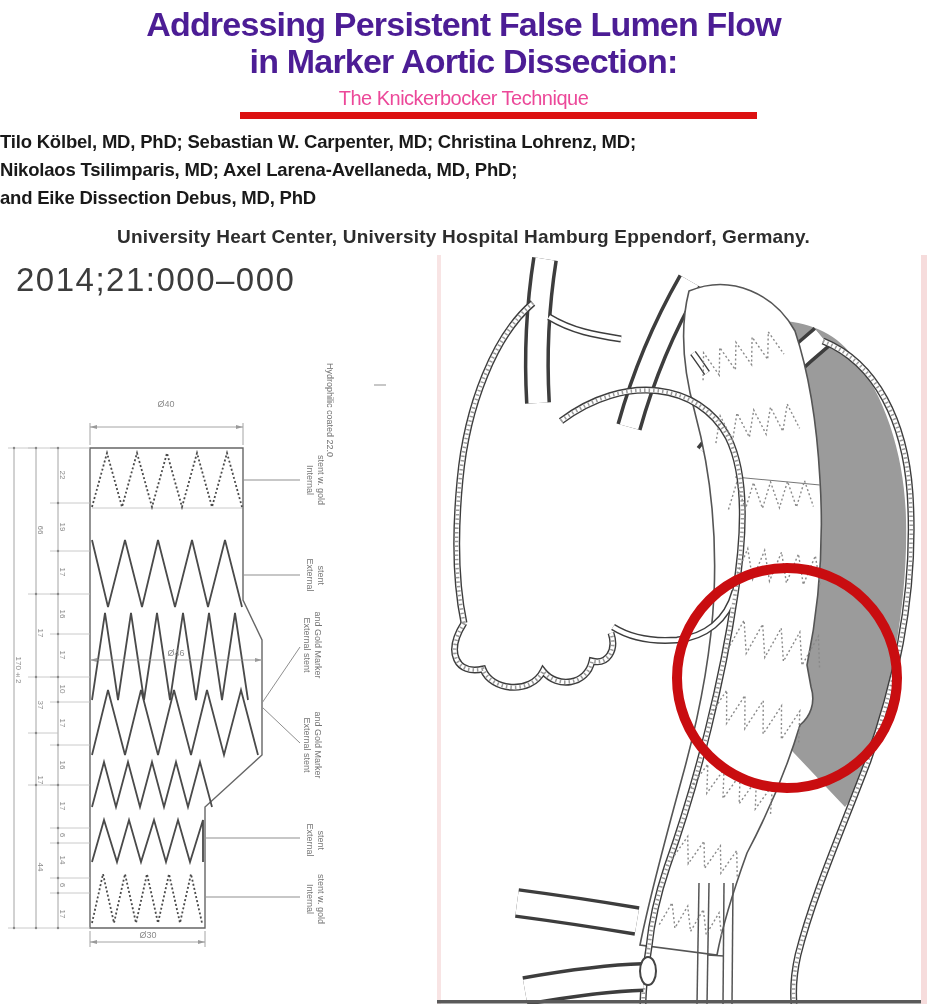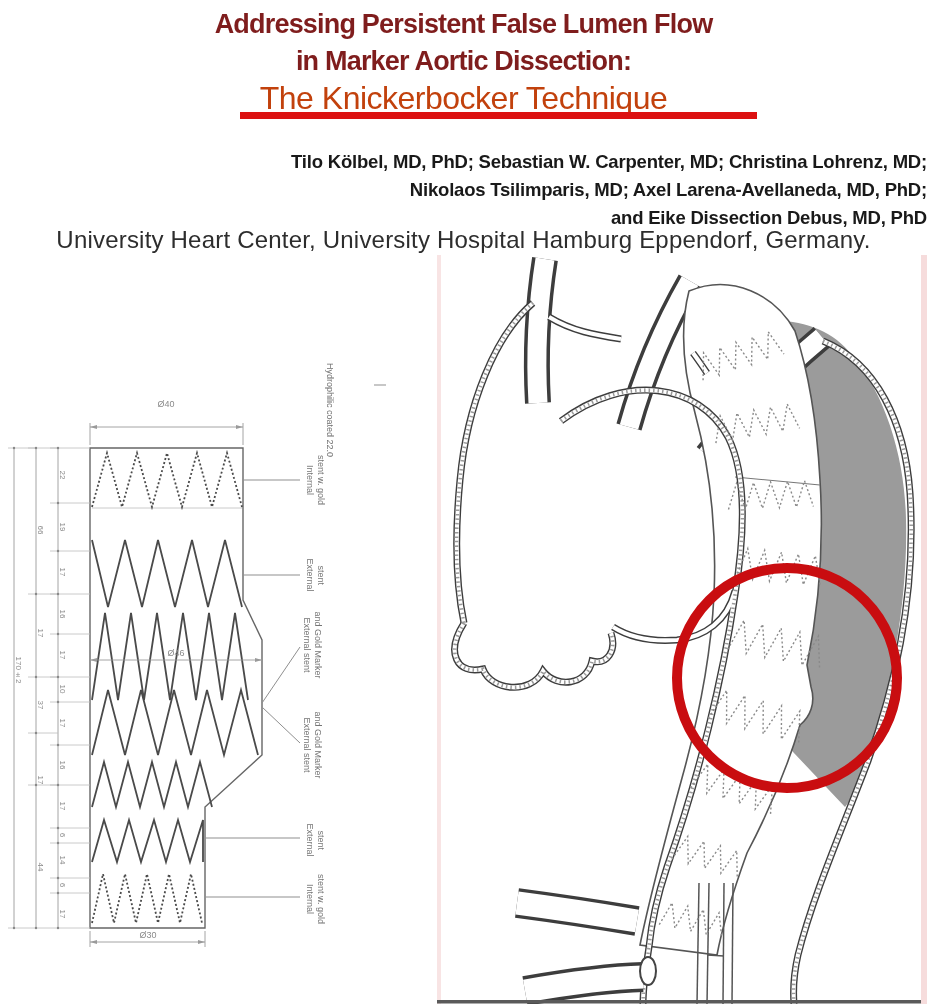--- a/index.html
+++ b/index.html
@@ -1,27 +1,27 @@
 <!DOCTYPE html>
 <html><head>
 <meta charset="utf-8">
 <style>
   html,body{margin:0;padding:0;background:#fff;}
   .page{position:relative;width:927px;height:1004px;background:#ffffff;overflow:hidden;
         font-family:"Liberation Sans",sans-serif;}
   
   .title-block{position:absolute;top:6px;left:0;width:100%;text-align:center;}
-  .t-bold{font-size:27px;font-weight:bold;color:#7f1d1d;line-height:37px;letter-spacing:-0.8px;}
-  .t-light{font-size:32px;font-weight:400;color:#c2410c;line-height:37px;letter-spacing:-0.5px;}
+  .t-bold{font-size:34px;font-weight:bold;color:#4c1d95;line-height:37px;letter-spacing:-0.8px;}
+  .t-light{font-size:20px;font-weight:400;color:#ec4899;line-height:37px;letter-spacing:-0.5px;}
   .red-bar{position:absolute;left:240px;top:112px;width:517px;height:7px;background:#dc1111;}
   
-  .authors{position:absolute;top:148px;left:0;width:100%;text-align:right;
+  .authors{position:absolute;top:128px;left:0;width:100%;text-align:left;
            font-size:18.5px;font-weight:bold;color:#191919;line-height:28px;letter-spacing:-0.2px;}
   .affil{position:absolute;top:226px;left:0;width:100%;text-align:center;
-         font-size:24px;font-weight:400;color:#2d2d2d;letter-spacing:0.2px;}
+         font-size:19px;font-weight:700;color:#2d2d2d;letter-spacing:0.2px;}
   
   .citation{position:absolute;left:16px;top:260px;font-size:33px;color:#3c3c3c;
             line-height:39px;letter-spacing:1.5px;font-weight:400;}
   
   .stent-diagram{position:absolute;left:0;top:345px;width:400px;height:620px;}
   .stent-diagram svg{position:absolute;left:0;top:0;}
   .dim{position:absolute;writing-mode:vertical-rl;font-size:8px;color:#8a8a8a;
        transform:translate(-50%,-50%);white-space:nowrap;}
   .hdim{position:absolute;font-size:9px;color:#8a8a8a;transform:translate(-50%,-50%);white-space:nowrap;}
   .vlabel{position:absolute;writing-mode:vertical-lr;font-size:9px;color:#757575;
@@ -60,20 +60,21 @@
   <div class="red-bar"></div>
 
   <div class="authors">
     <div>Tilo Kölbel, MD, PhD; Sebastian W. Carpenter, MD; Christina Lohrenz, MD;</div>
     <div>Nikolaos Tsilimparis, MD; Axel Larena-Avellaneda, MD, PhD;</div>
     <div>and Eike Dissection Debus, MD, PhD</div>
   </div>
   <div class="affil">University Heart Center, University Hospital Hamburg Eppendorf, Germany.</div>
 
   <div class="citation">
+    <div>2014;21:000–000</div>
   </div>
 
   <div class="stent-diagram">
     <svg width="400" height="620" viewBox="0 0 400 620">
 
       <path class="g-line" d="M90 103 L243 103 L243 255 L262 295 L262 410 L205 462 L205 583 L90 583 Z"></path>
       <line class="g-tick" x1="92" y1="163" x2="242" y2="163"></line>
 
       <path class="g-zigd" d="M92 162 L107 108 L122 162 L137 108 L152 162 L167 108 L182 162 L197 108 L212 162 L227 108 L242 162"></path>
       <path class="g-zig" d="M92 195 L108 262 L125 195 L142 262 L158 195 L175 262 L192 195 L208 262 L225 195 L242 262"></path>

